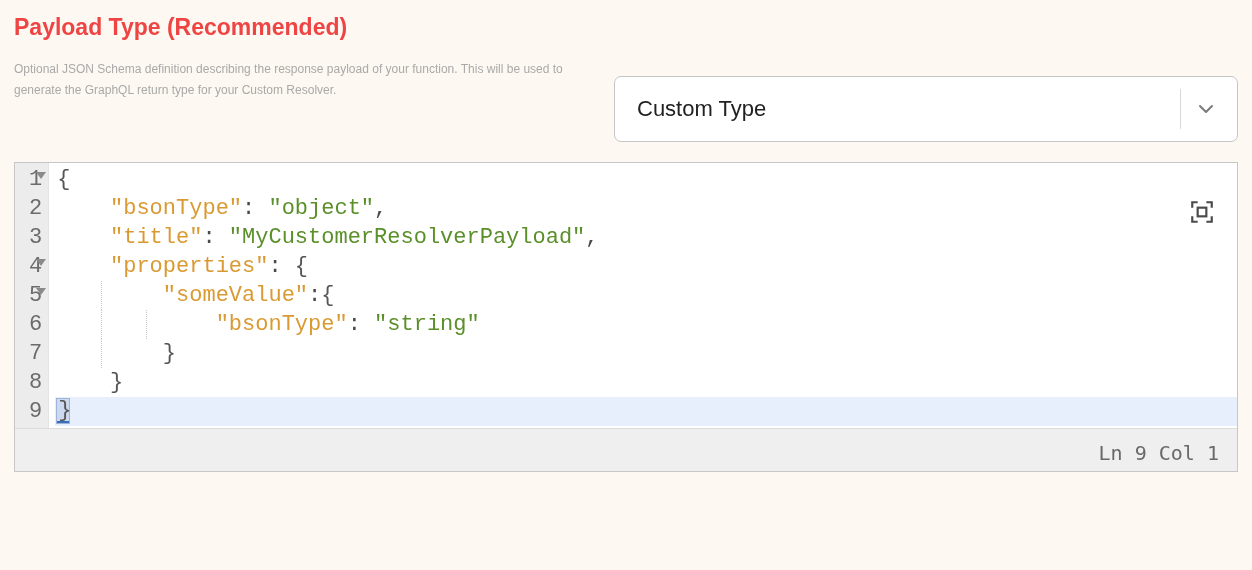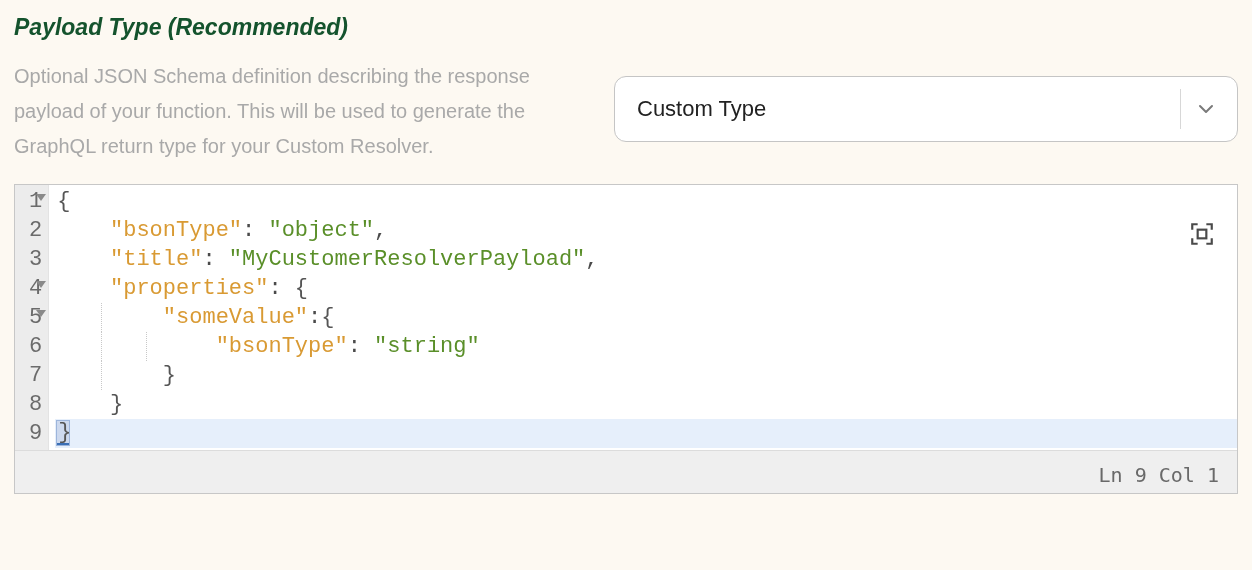--- a/index.html
+++ b/index.html
@@ -13,40 +13,39 @@
     display: flex;
     align-items: flex-start;
     gap: 40px;
     margin-bottom: 20px;
   }
   .header-left {
     flex: 1;
     max-width: 560px;
   }
   .section-title {
-    font-style: italic;
     font-weight: 600;
     font-size: 23px;
-    color: #14532d;
+    color: #ef4444;
     margin-bottom: 18px;
   }
   .section-desc {
     color: #a9a9a9;
-    font-size: 20px;
+    font-size: 12px;
     line-height: 1.75;
   }
   .header-right {
     flex: 1;
     padding-top: 62px;
   }
   .select-wrap {
     position: relative;
     background: #fff;
     border: 1px solid #c5c5c5;
-    border-radius: 12px;
+    border-radius: 7px;
     height: 66px;
     display: flex;
     align-items: center;
     padding: 0 22px;
     cursor: pointer;
   }
   .select-value {
     font-size: 22px;
     color: #222;
     flex: 1;

